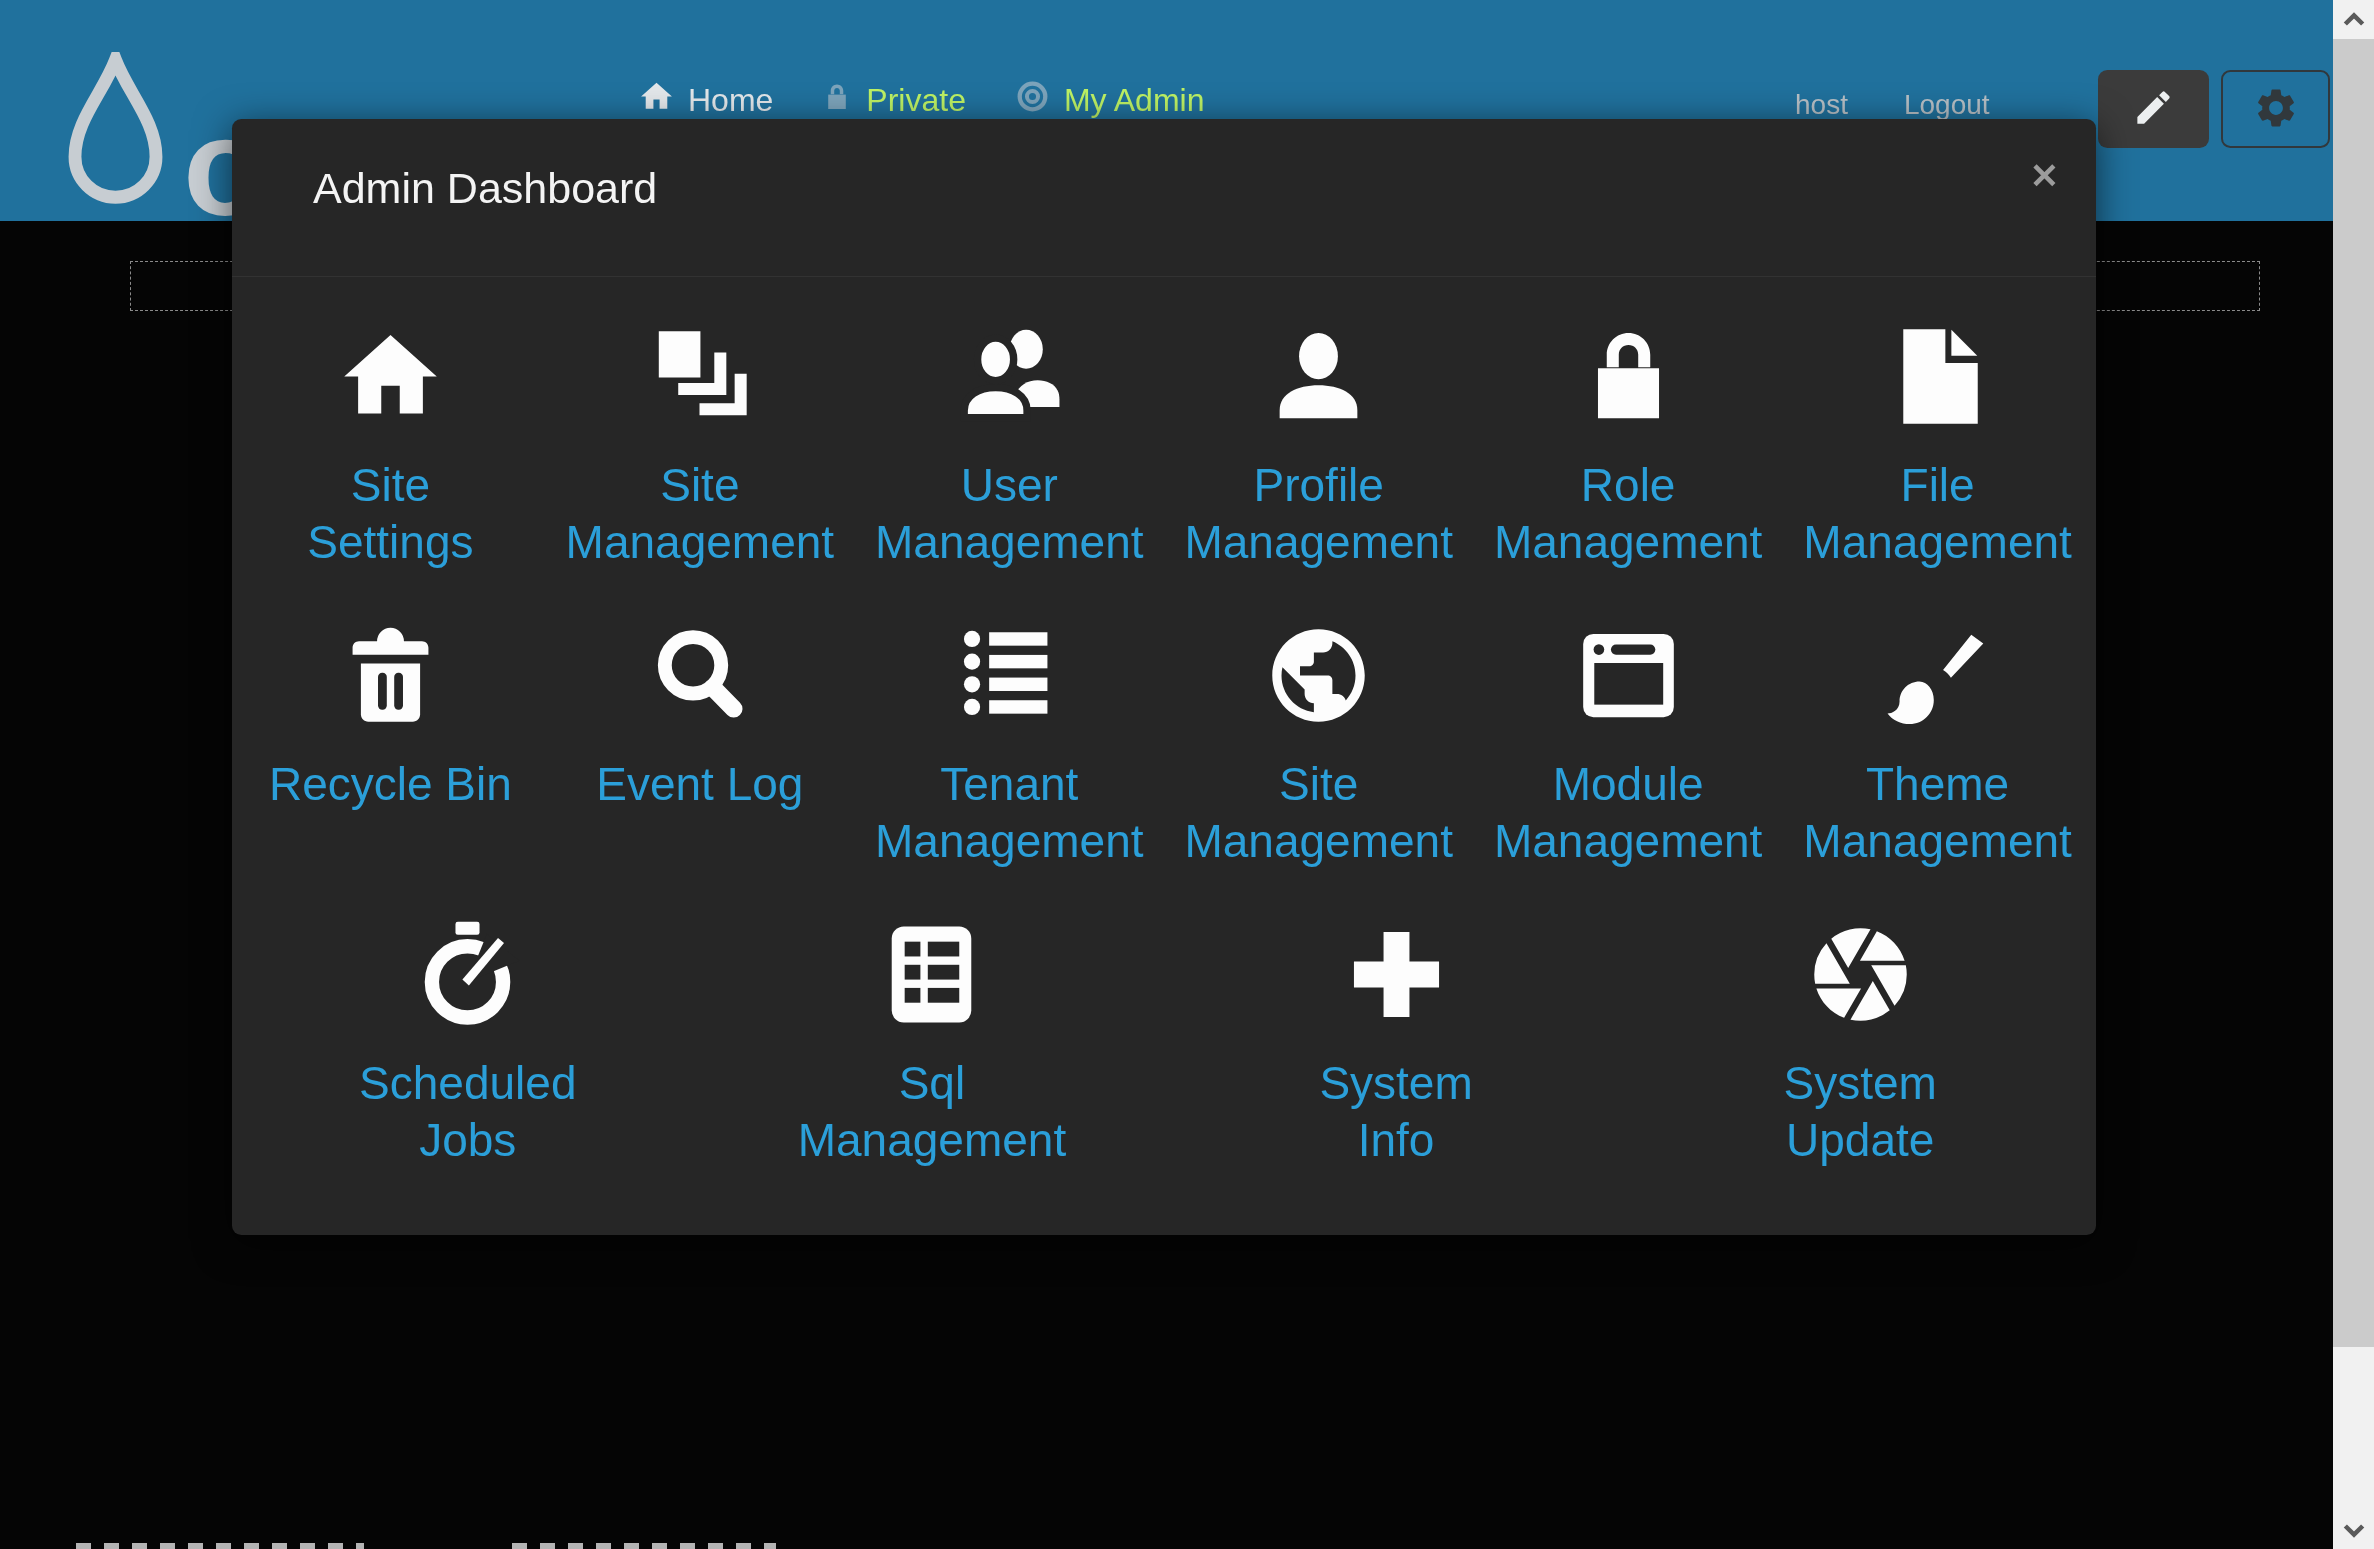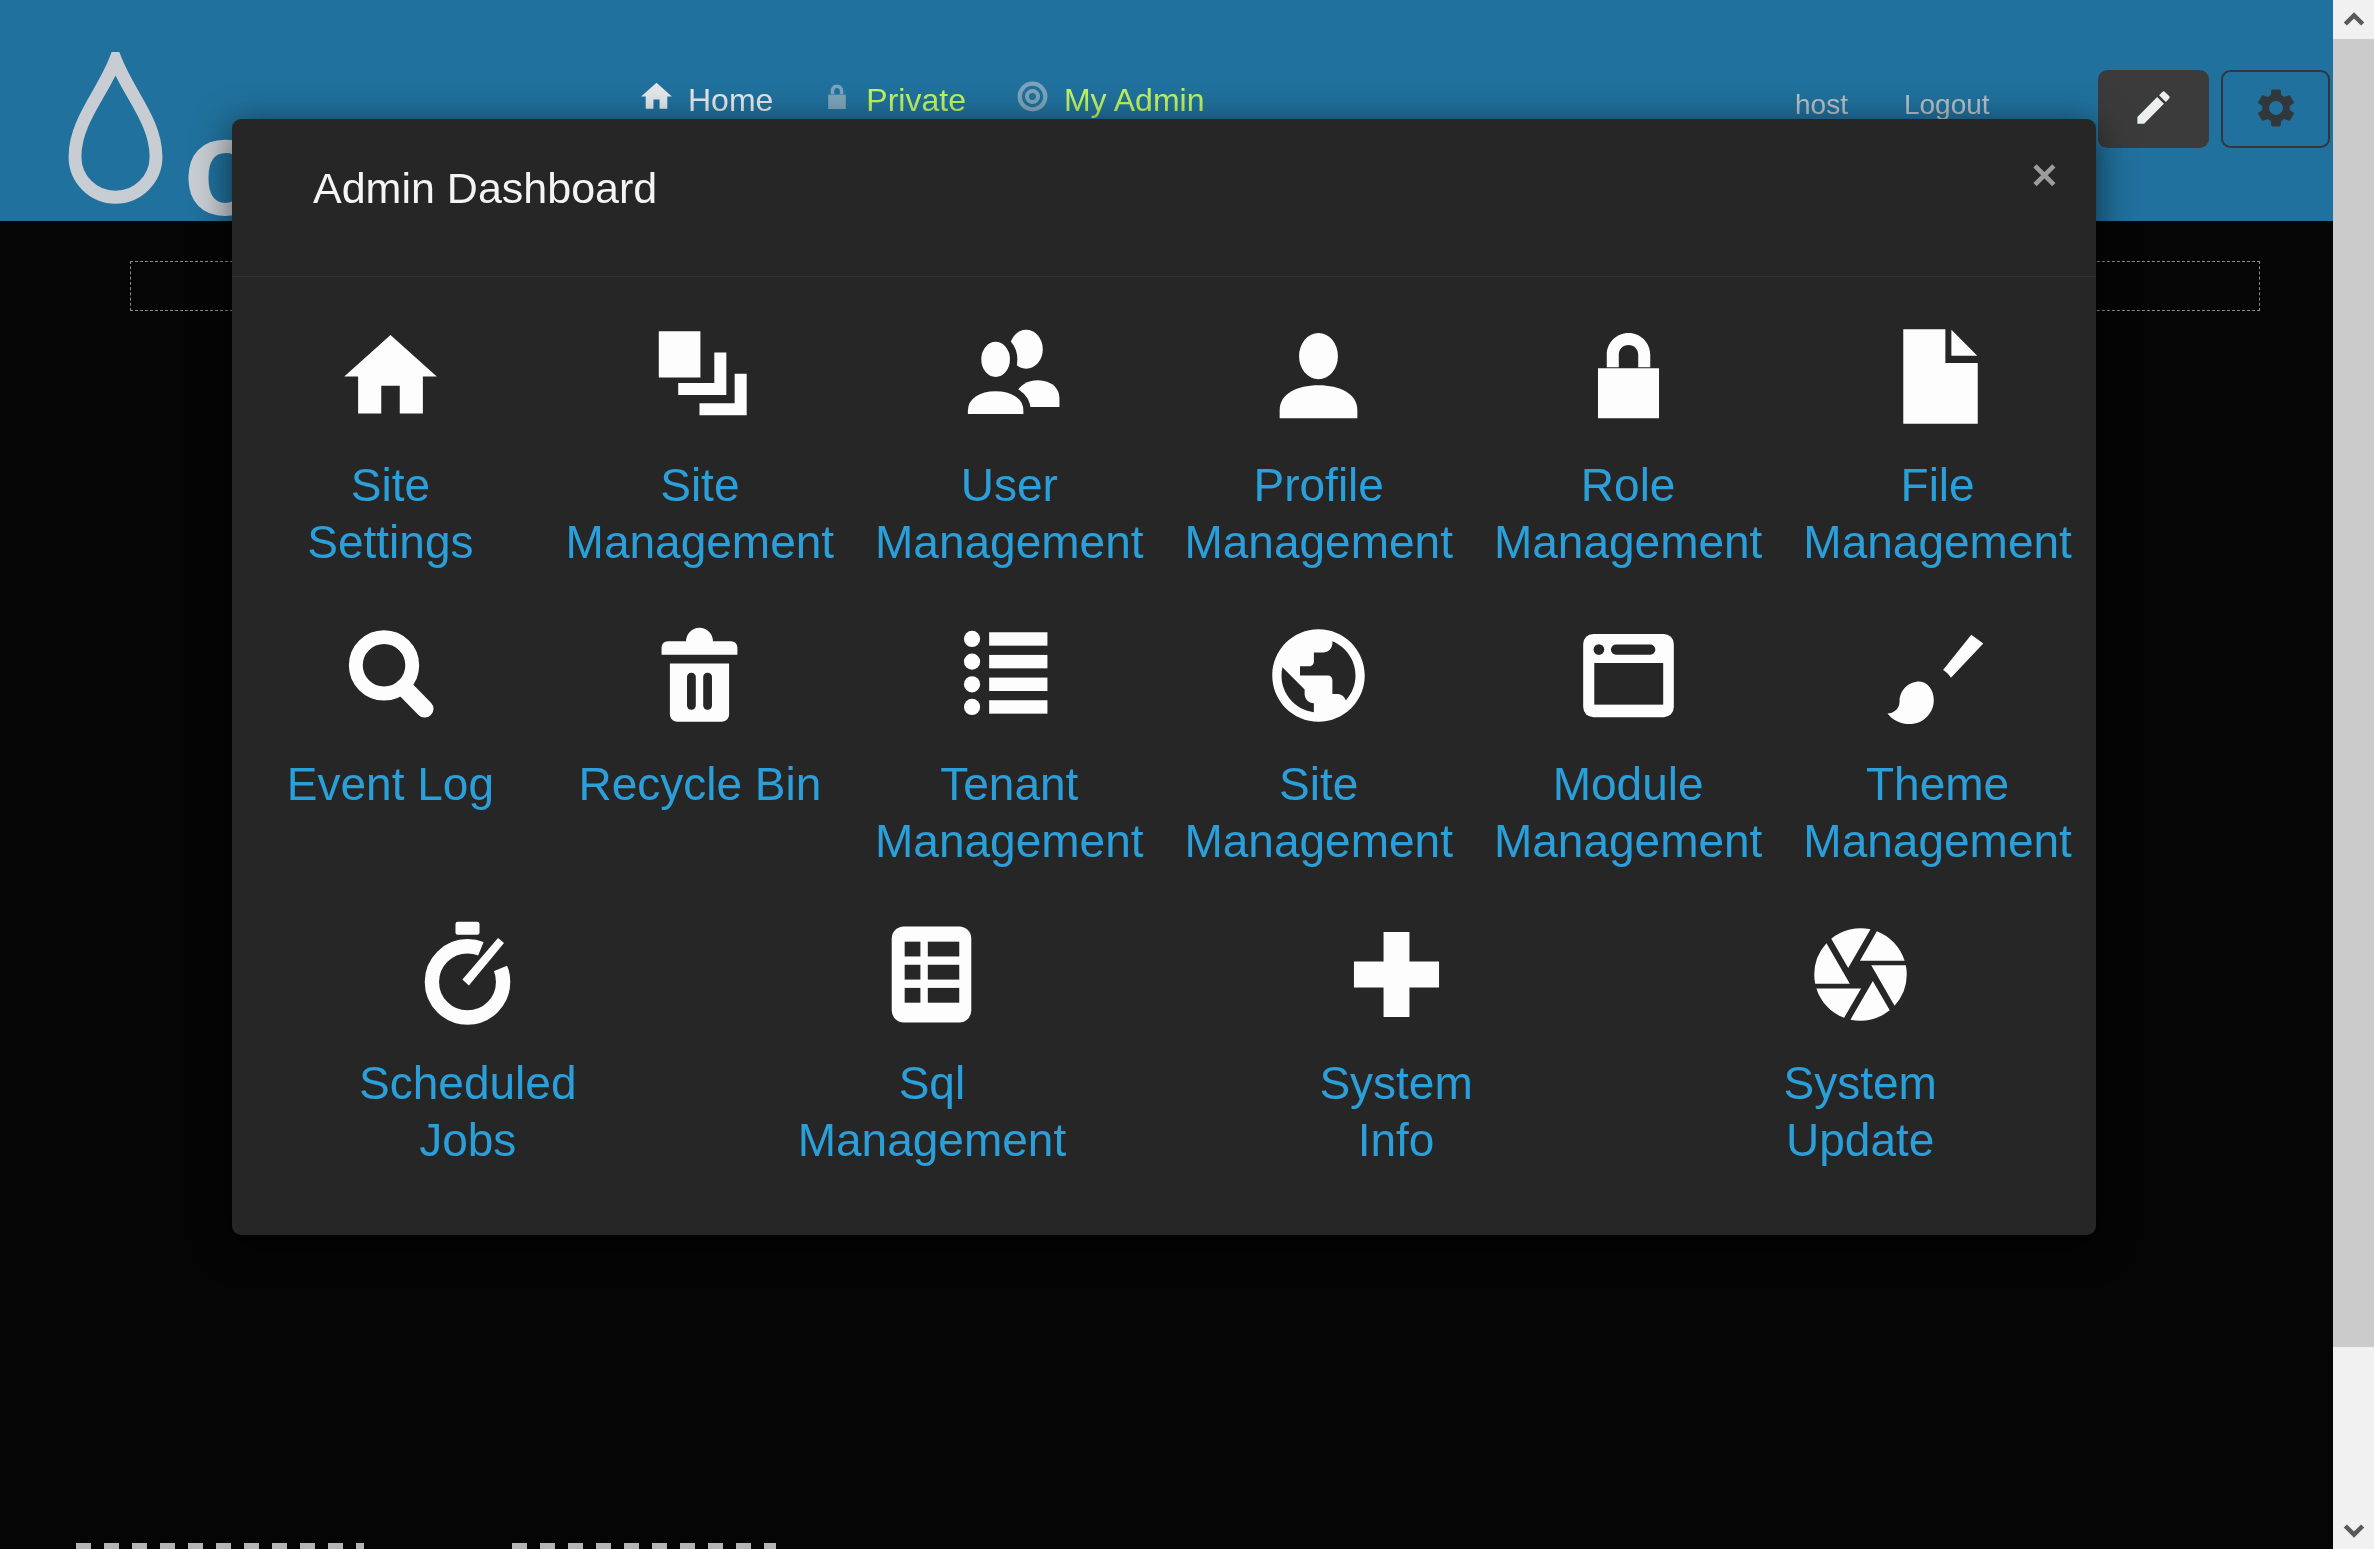--- a/index.html
+++ b/index.html
@@ -209,42 +209,42 @@
           </svg>
         </span>
         <span class="tile-label">
           <span class="ln">File</span>
             <span class="ln">Management</span>
         </span>
       </a>
 
       <a class="tile">
         <span class="tile-icon">
-          <svg width="111" height="111" viewBox="0 0 24 24" fill="none">
-            <circle cx="10.6" cy="9.8" r="6.1" stroke="#fdfdfd" stroke-width="3"></circle>
-            <path d="M14.9 14.6l4.5 4.6" stroke="#fdfdfd" stroke-width="3.8" stroke-linecap="round"></path>
-          </svg>
-        </span>
-        <span class="tile-label">
-          <span class="ln">Event Log</span>
-            <span class="ln"></span>
-        </span>
-      </a>
-
-      <a class="tile">
-        <span class="tile-icon">
           <svg width="111" height="111" viewBox="0 0 24 24" fill="#fdfdfd">
             <path d="M9.1 4.6a2.9 2.9 0 0 1 5.8 0h3.9c.8 0 1.4.6 1.4 1.4v1.5H3.8V6c0-.8.6-1.4 1.4-1.4z"></path>
             <path d="M5.6 9.4h12.8v11c0 .9-.7 1.6-1.6 1.6H7.2c-.9 0-1.6-.7-1.6-1.6z"></path>
             <rect x="9.3" y="11.4" width="1.9" height="8" rx=".9" fill="#262626"></rect>
             <rect x="12.8" y="11.4" width="1.9" height="8" rx=".9" fill="#262626"></rect>
           </svg>
         </span>
         <span class="tile-label">
           <span class="ln">Recycle Bin</span>
+            <span class="ln"></span>
+        </span>
+      </a>
+
+      <a class="tile">
+        <span class="tile-icon">
+          <svg width="111" height="111" viewBox="0 0 24 24" fill="none">
+            <circle cx="10.6" cy="9.8" r="6.1" stroke="#fdfdfd" stroke-width="3"></circle>
+            <path d="M14.9 14.6l4.5 4.6" stroke="#fdfdfd" stroke-width="3.8" stroke-linecap="round"></path>
+          </svg>
+        </span>
+        <span class="tile-label">
+          <span class="ln">Event Log</span>
             <span class="ln"></span>
         </span>
       </a>
 
       <a class="tile">
         <span class="tile-icon">
           <svg width="111" height="111" viewBox="0 0 24 24" fill="#fdfdfd">
             <circle cx="3.9" cy="4.1" r="1.75"></circle>
               <rect x="7.6" y="2.65" width="12.6" height="2.9"></rect>
             <circle cx="3.9" cy="9" r="1.75"></circle>

